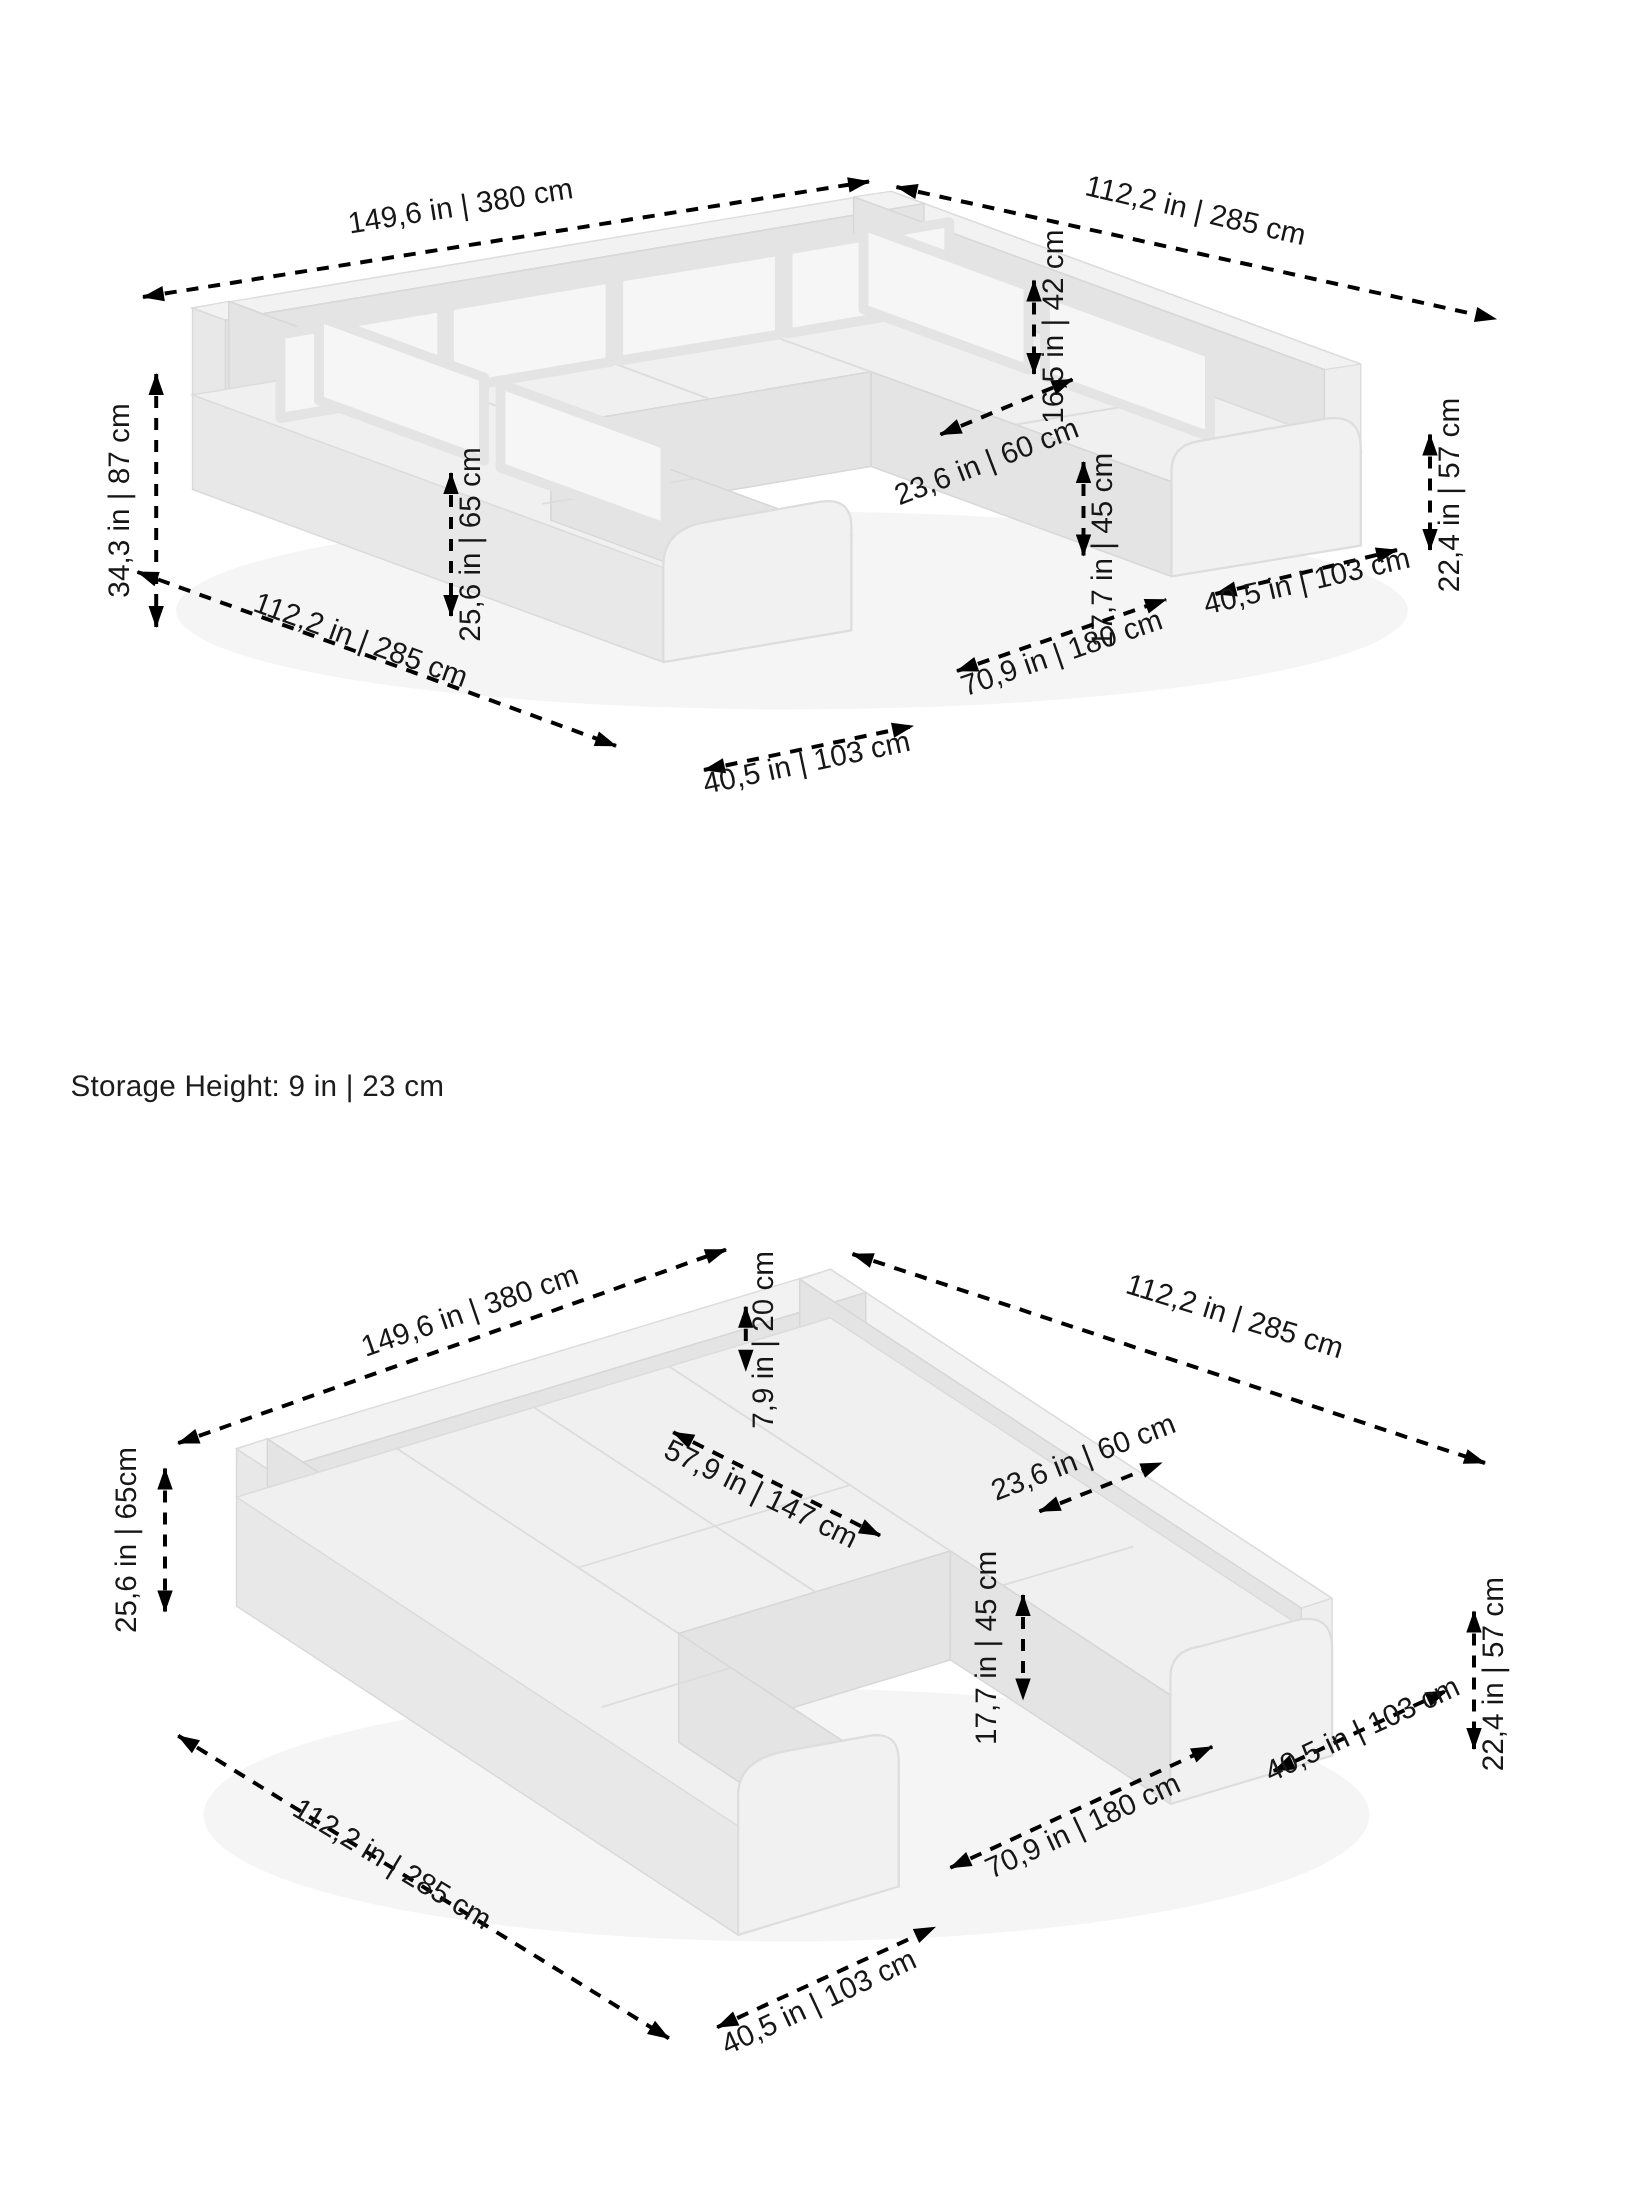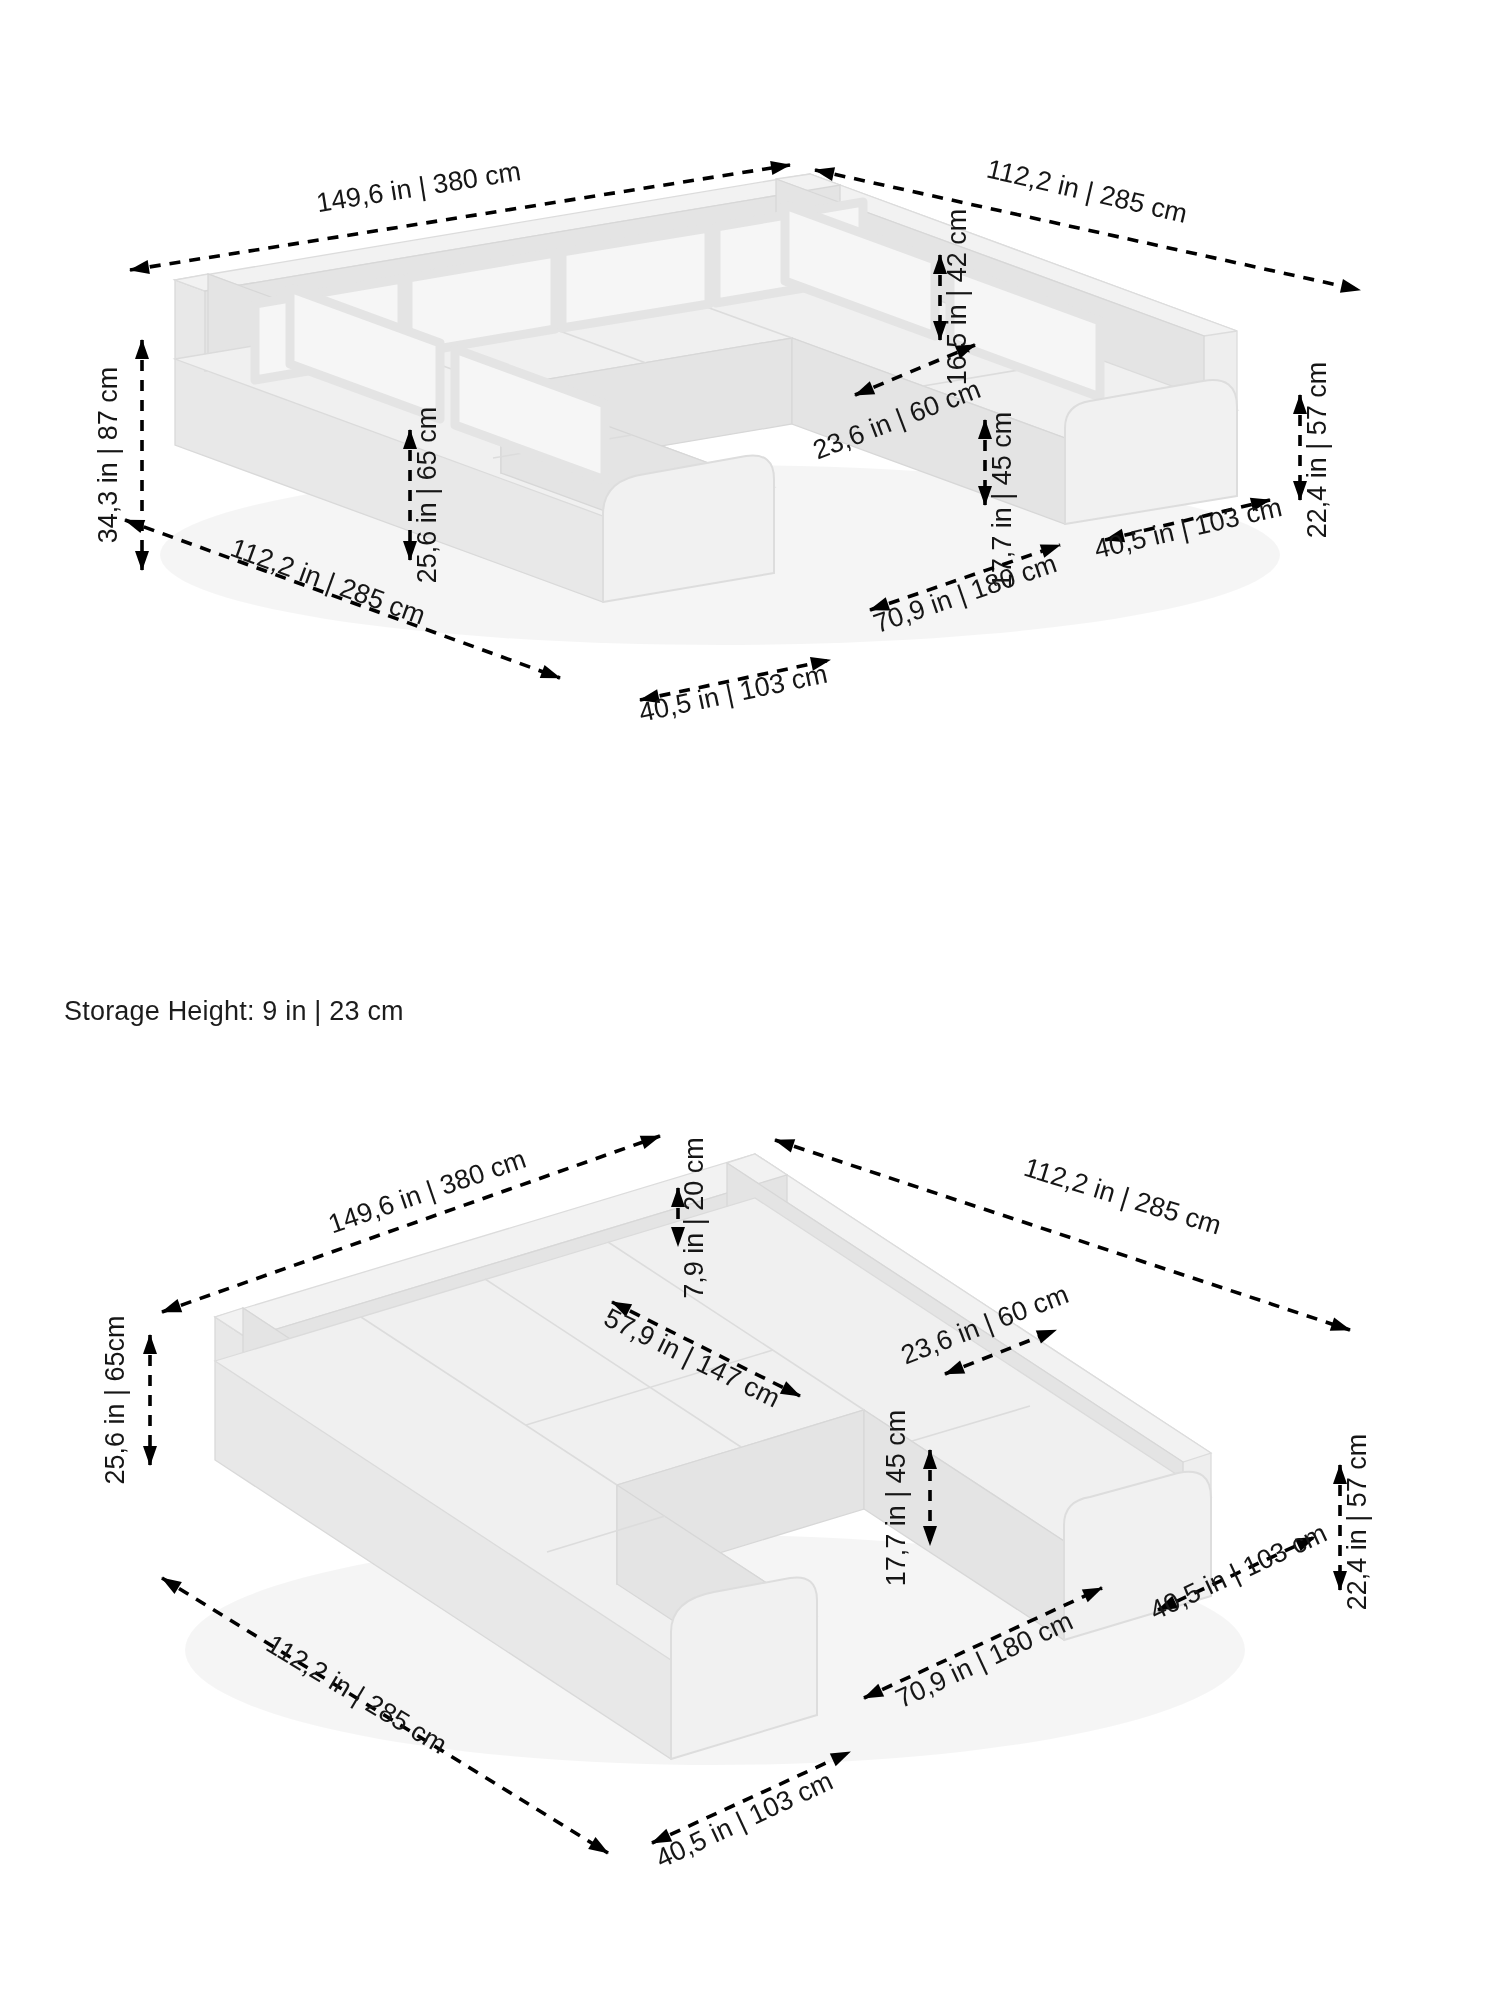--- a/index.html
+++ b/index.html
@@ -1,18 +1,18 @@
 <!DOCTYPE html>
 <html><head>
 <meta charset="utf-8">
 <style>
   html,body{margin:0;padding:0;background:#ffffff;}
   body{width:1500px;height:2000px;position:relative;font-family:"Liberation Sans",sans-serif;}
   .stage{position:absolute;left:0;top:0;width:1500px;height:2000px;}
-  .note{position:absolute;left:64px;top:996px;font-size:27px;color:#1c1c1c;letter-spacing:0.2px;}
+  .note{position:absolute;left:64px;top:972px;font-size:27px;color:#1c1c1c;letter-spacing:0.2px;}
   .pT{fill:#f2f2f2;stroke:#dcdcdc;stroke-width:1.3;}
   .pOL{fill:#e8e8e8;stroke:#d9d9d9;stroke-width:1.3;}
   .pOR{fill:#eeeeee;stroke:#dcdcdc;stroke-width:1.3;}
   .pI{fill:#e4e4e4;stroke:#d7d7d7;stroke-width:1.3;}
   .pS{fill:#f0f0f0;stroke:#dbdbdb;stroke-width:1.3;}
   .pC{fill:#f6f6f6;stroke:#e4e4e4;stroke-width:9;stroke-linejoin:round;}
   .pA{fill:#f1f1f1;stroke:#dddddd;stroke-width:2;stroke-linejoin:round;}
   .seam{stroke:#dcdcdc;stroke-width:1.6;fill:none;}
   .dim{stroke:#000000;stroke-width:3.6;stroke-dasharray:11 9;fill:none;}
   .lbl{font-size:27px;fill:#161616;text-anchor:middle;}

